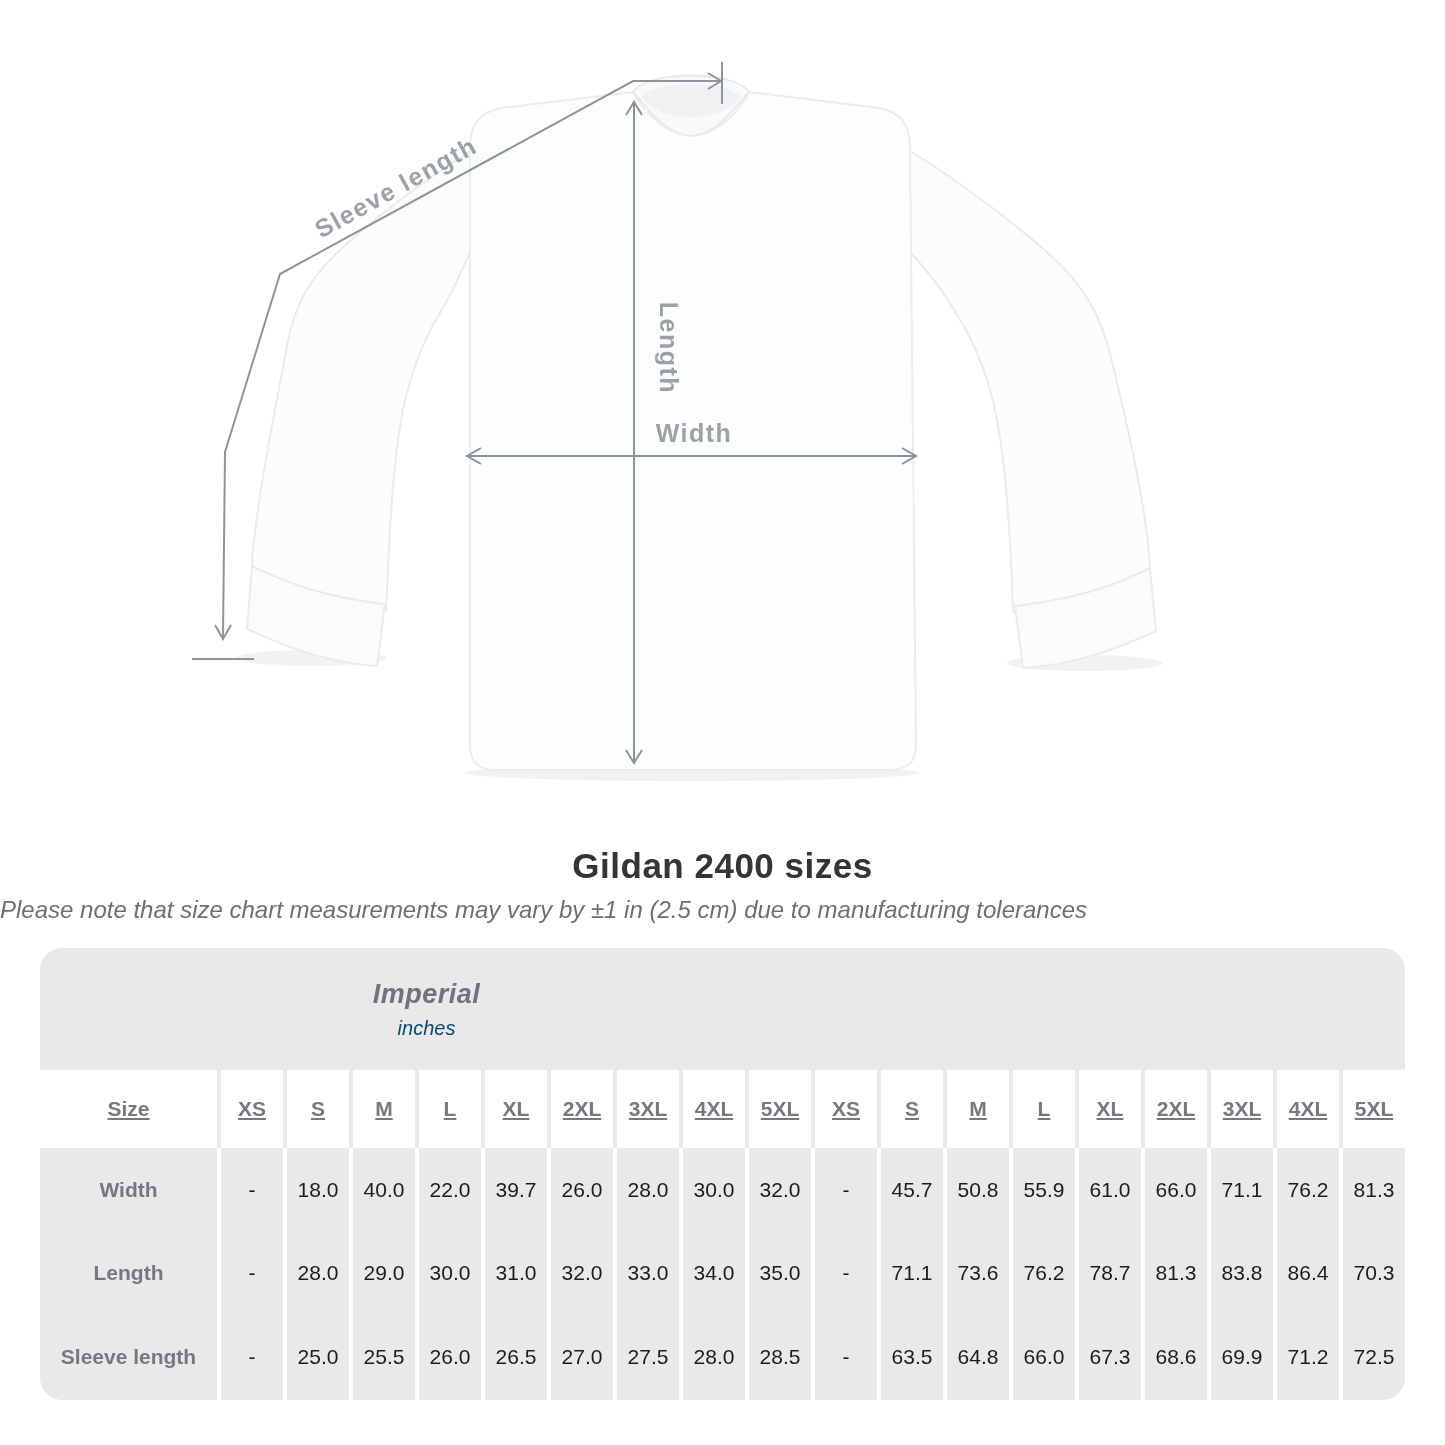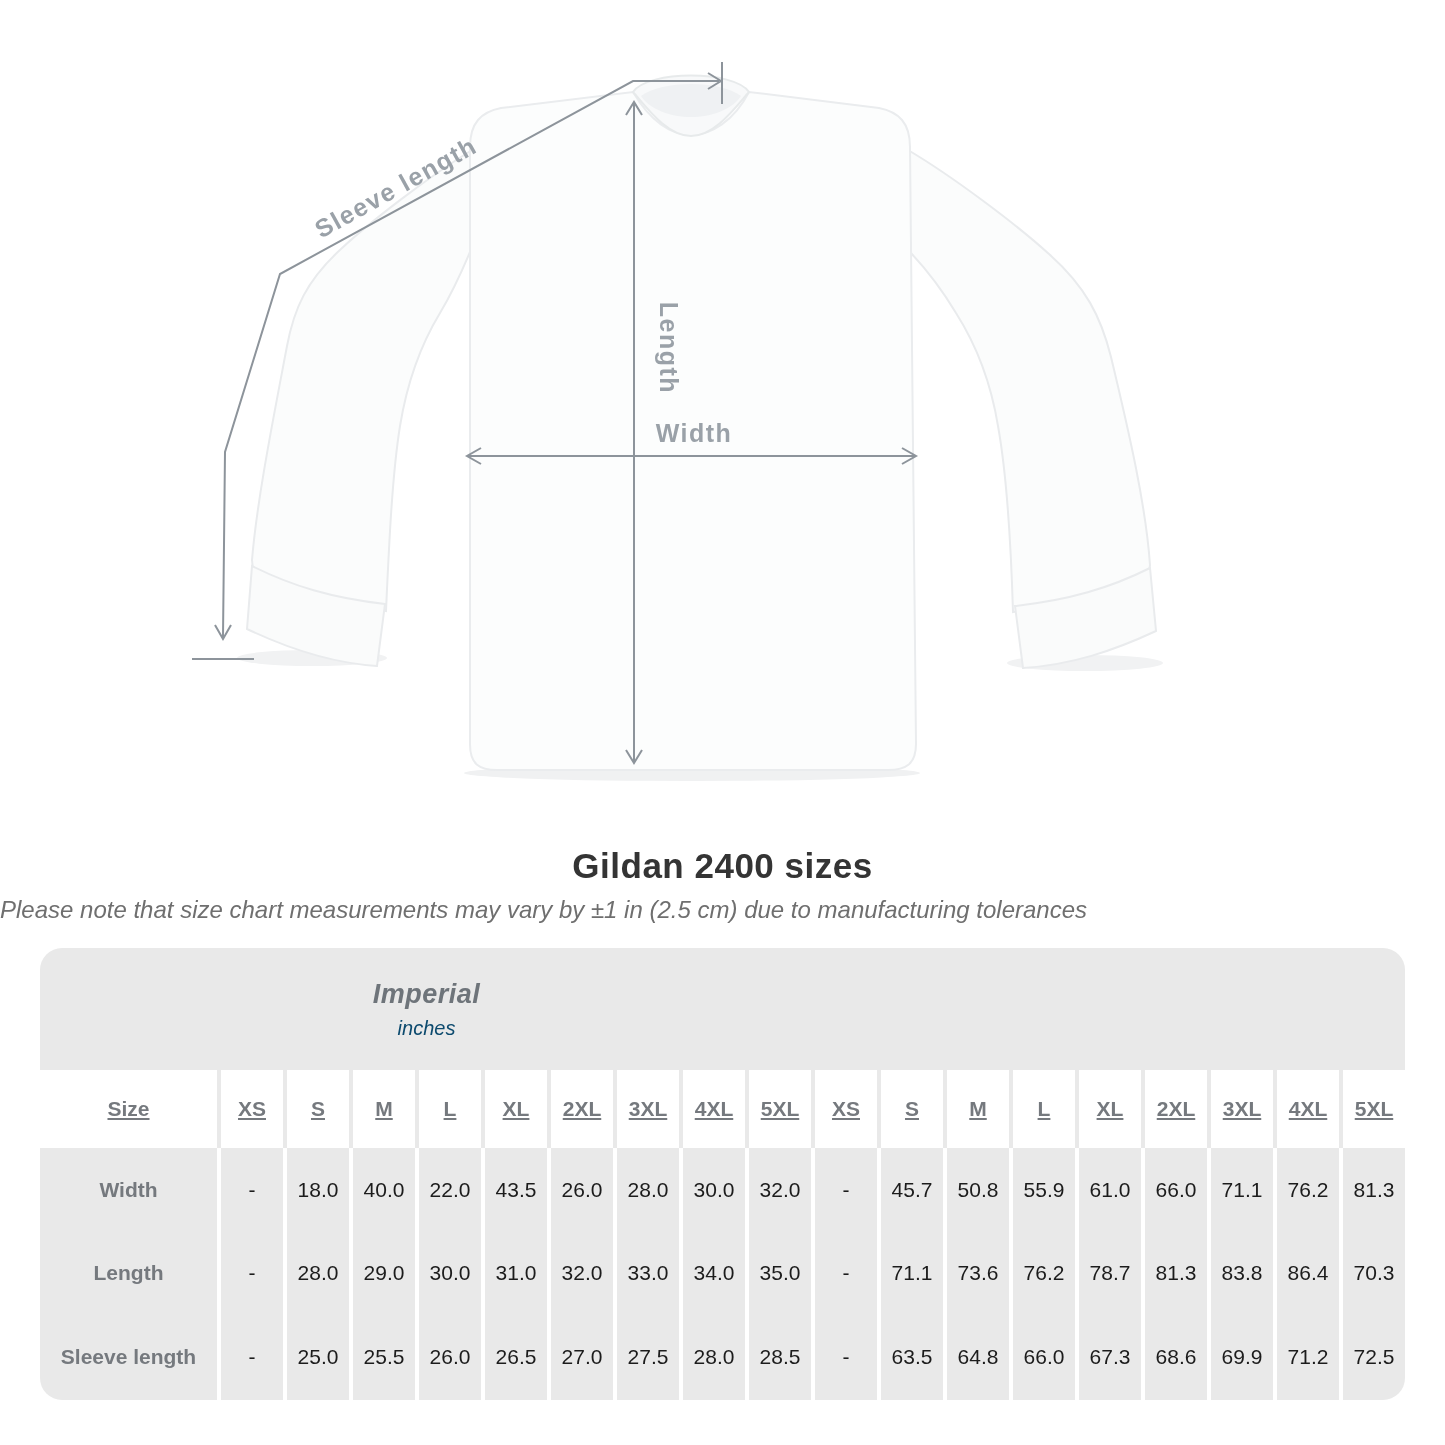--- a/index.html
+++ b/index.html
@@ -126,21 +126,21 @@
     <div class="c h">4XL</div>
     <div class="c h">5XL</div>
   </div>
 
   <div class="trow data-row row-0">
     <div class="c h">Width</div>
     <div class="c v">-</div>
     <div class="c v">18.0</div>
     <div class="c v">40.0</div>
     <div class="c v">22.0</div>
-    <div class="c v">43.5</div>
+    <div class="c v">39.7</div>
     <div class="c v">26.0</div>
     <div class="c v">28.0</div>
     <div class="c v">30.0</div>
     <div class="c v">32.0</div>
     <div class="c v">-</div>
     <div class="c v">45.7</div>
     <div class="c v">50.8</div>
     <div class="c v">55.9</div>
     <div class="c v">61.0</div>
     <div class="c v">66.0</div>

